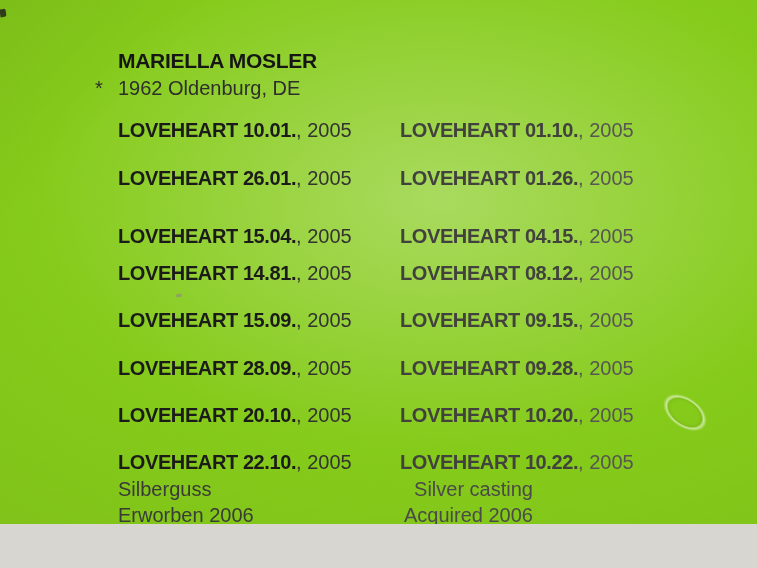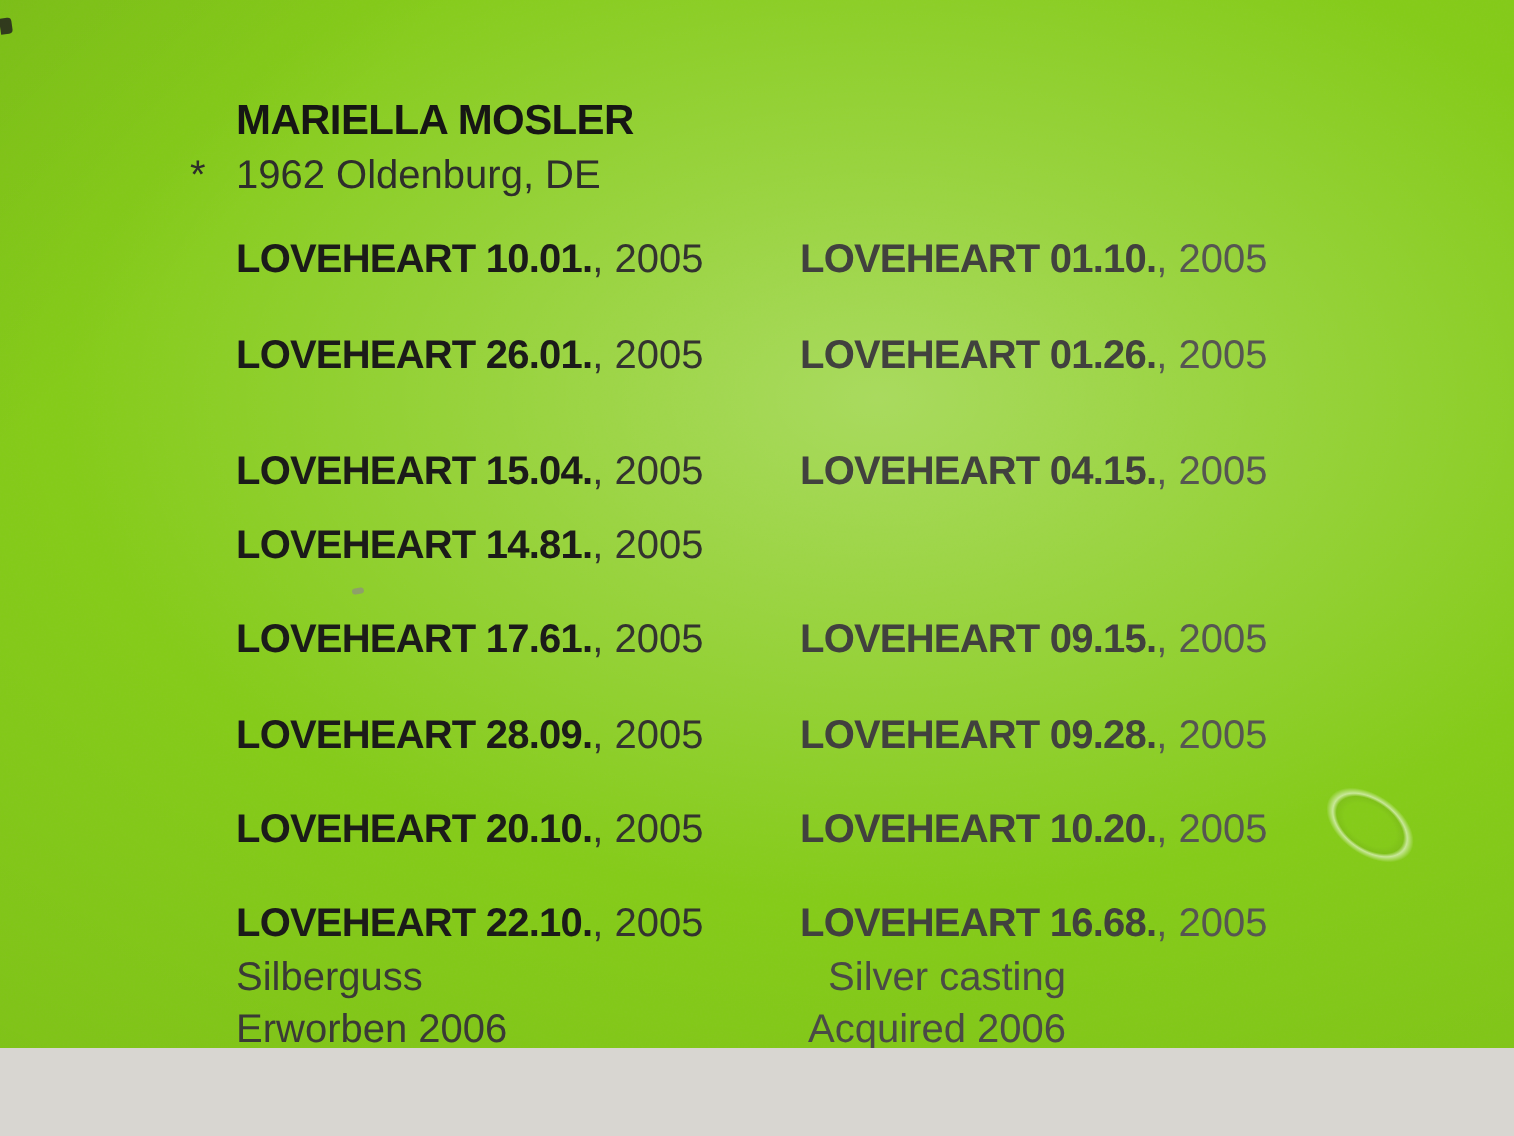--- a/index.html
+++ b/index.html
@@ -95,40 +95,41 @@
     <span class="cell en"><span class="t">LOVEHEART 01.26.</span><span class="y">, 2005</span></span>
   </div>
 
   <div class="row" style="top:225px">
     <span class="cell de"><span class="t">LOVEHEART 15.04.</span><span class="y">, 2005</span></span>
     <span class="cell en"><span class="t">LOVEHEART 04.15.</span><span class="y">, 2005</span></span>
   </div>
 
   <div class="row" style="top:262px">
     <span class="cell de"><span class="t">LOVEHEART 14.81.</span><span class="y">, 2005</span></span>
+    <span class="cell en"><span class="t">LOVEHEART 08.12.</span><span class="y">, 2005</span></span>
   </div>
 
   <div class="row" style="top:309px">
-    <span class="cell de"><span class="t">LOVEHEART 17.61.</span><span class="y">, 2005</span></span>
+    <span class="cell de"><span class="t">LOVEHEART 15.09.</span><span class="y">, 2005</span></span>
     <span class="cell en"><span class="t">LOVEHEART 09.15.</span><span class="y">, 2005</span></span>
   </div>
 
   <div class="row" style="top:357px">
     <span class="cell de"><span class="t">LOVEHEART 28.09.</span><span class="y">, 2005</span></span>
     <span class="cell en"><span class="t">LOVEHEART 09.28.</span><span class="y">, 2005</span></span>
   </div>
 
   <div class="row" style="top:404px">
     <span class="cell de"><span class="t">LOVEHEART 20.10.</span><span class="y">, 2005</span></span>
     <span class="cell en"><span class="t">LOVEHEART 10.20.</span><span class="y">, 2005</span></span>
   </div>
 
   <div class="row" style="top:451px">
     <span class="cell de"><span class="t">LOVEHEART 22.10.</span><span class="y">, 2005</span></span>
-    <span class="cell en"><span class="t">LOVEHEART 16.68.</span><span class="y">, 2005</span></span>
+    <span class="cell en"><span class="t">LOVEHEART 10.22.</span><span class="y">, 2005</span></span>
   </div>
 
   <div class="footer de">
     <div>Silberguss</div>
     <div>Erworben 2006</div>
   </div>
 
   <div class="footer en">
     <div>Silver casting</div>
     <div>Acquired 2006</div>

